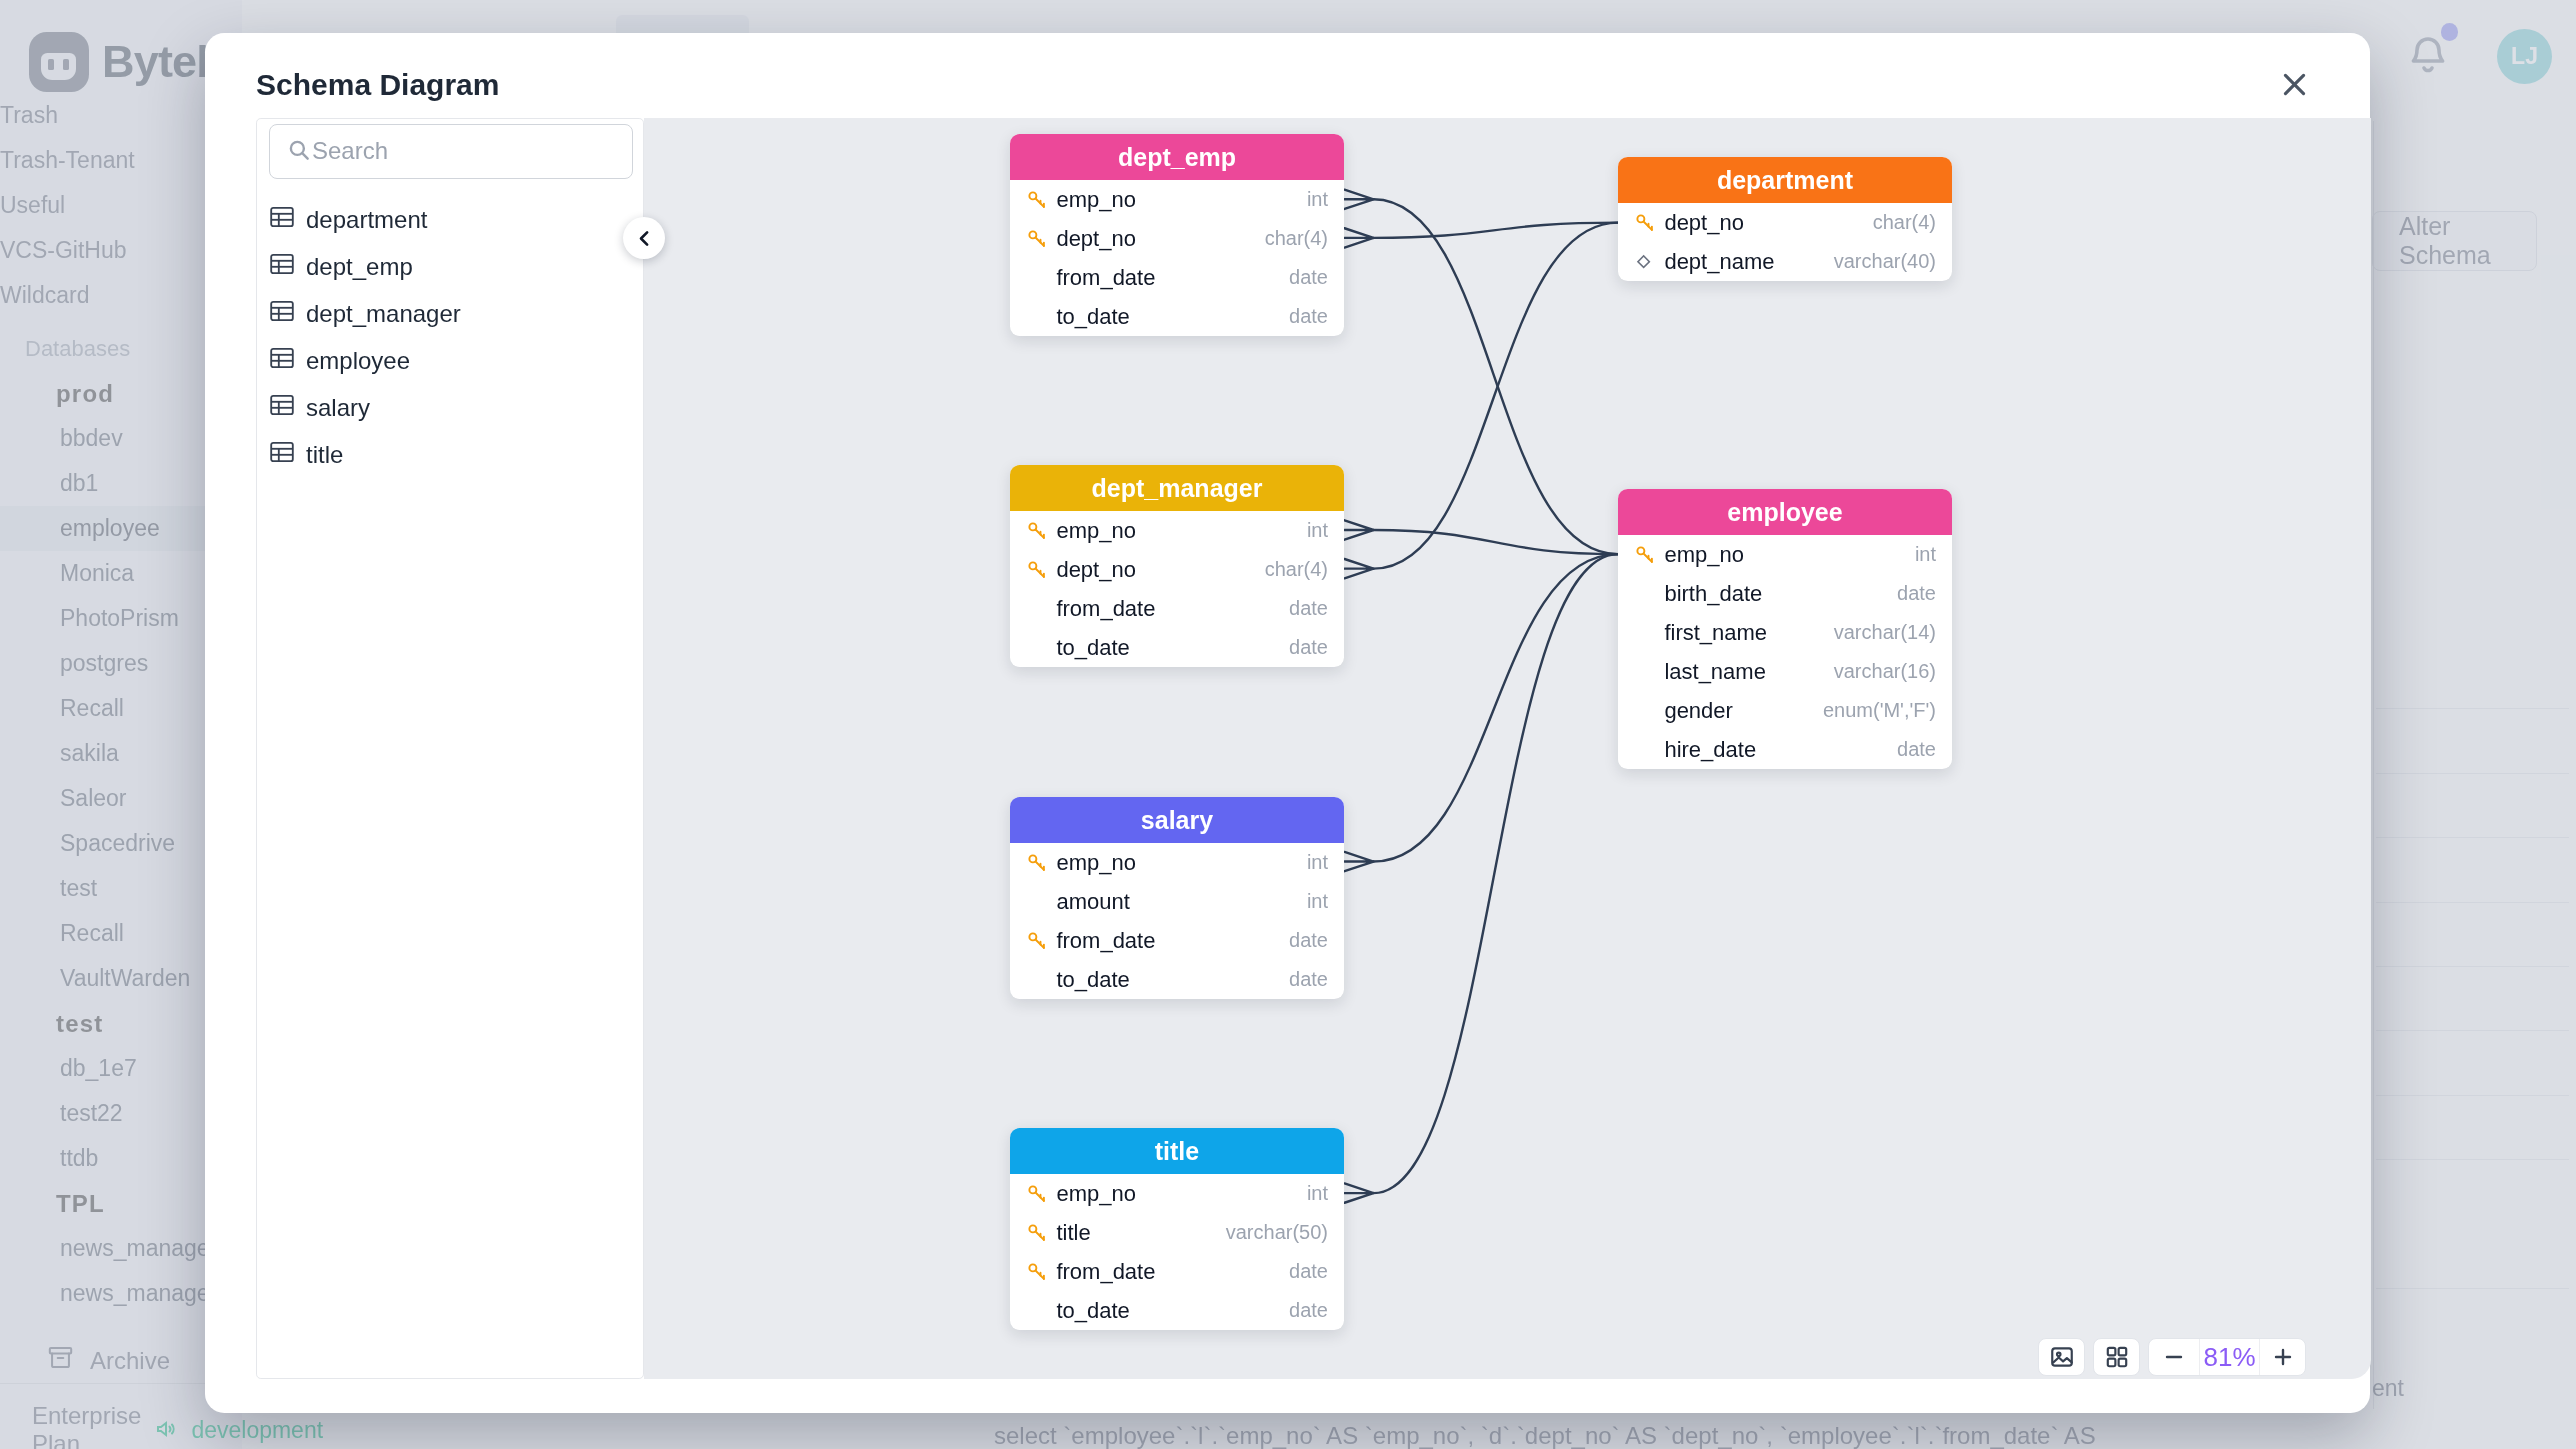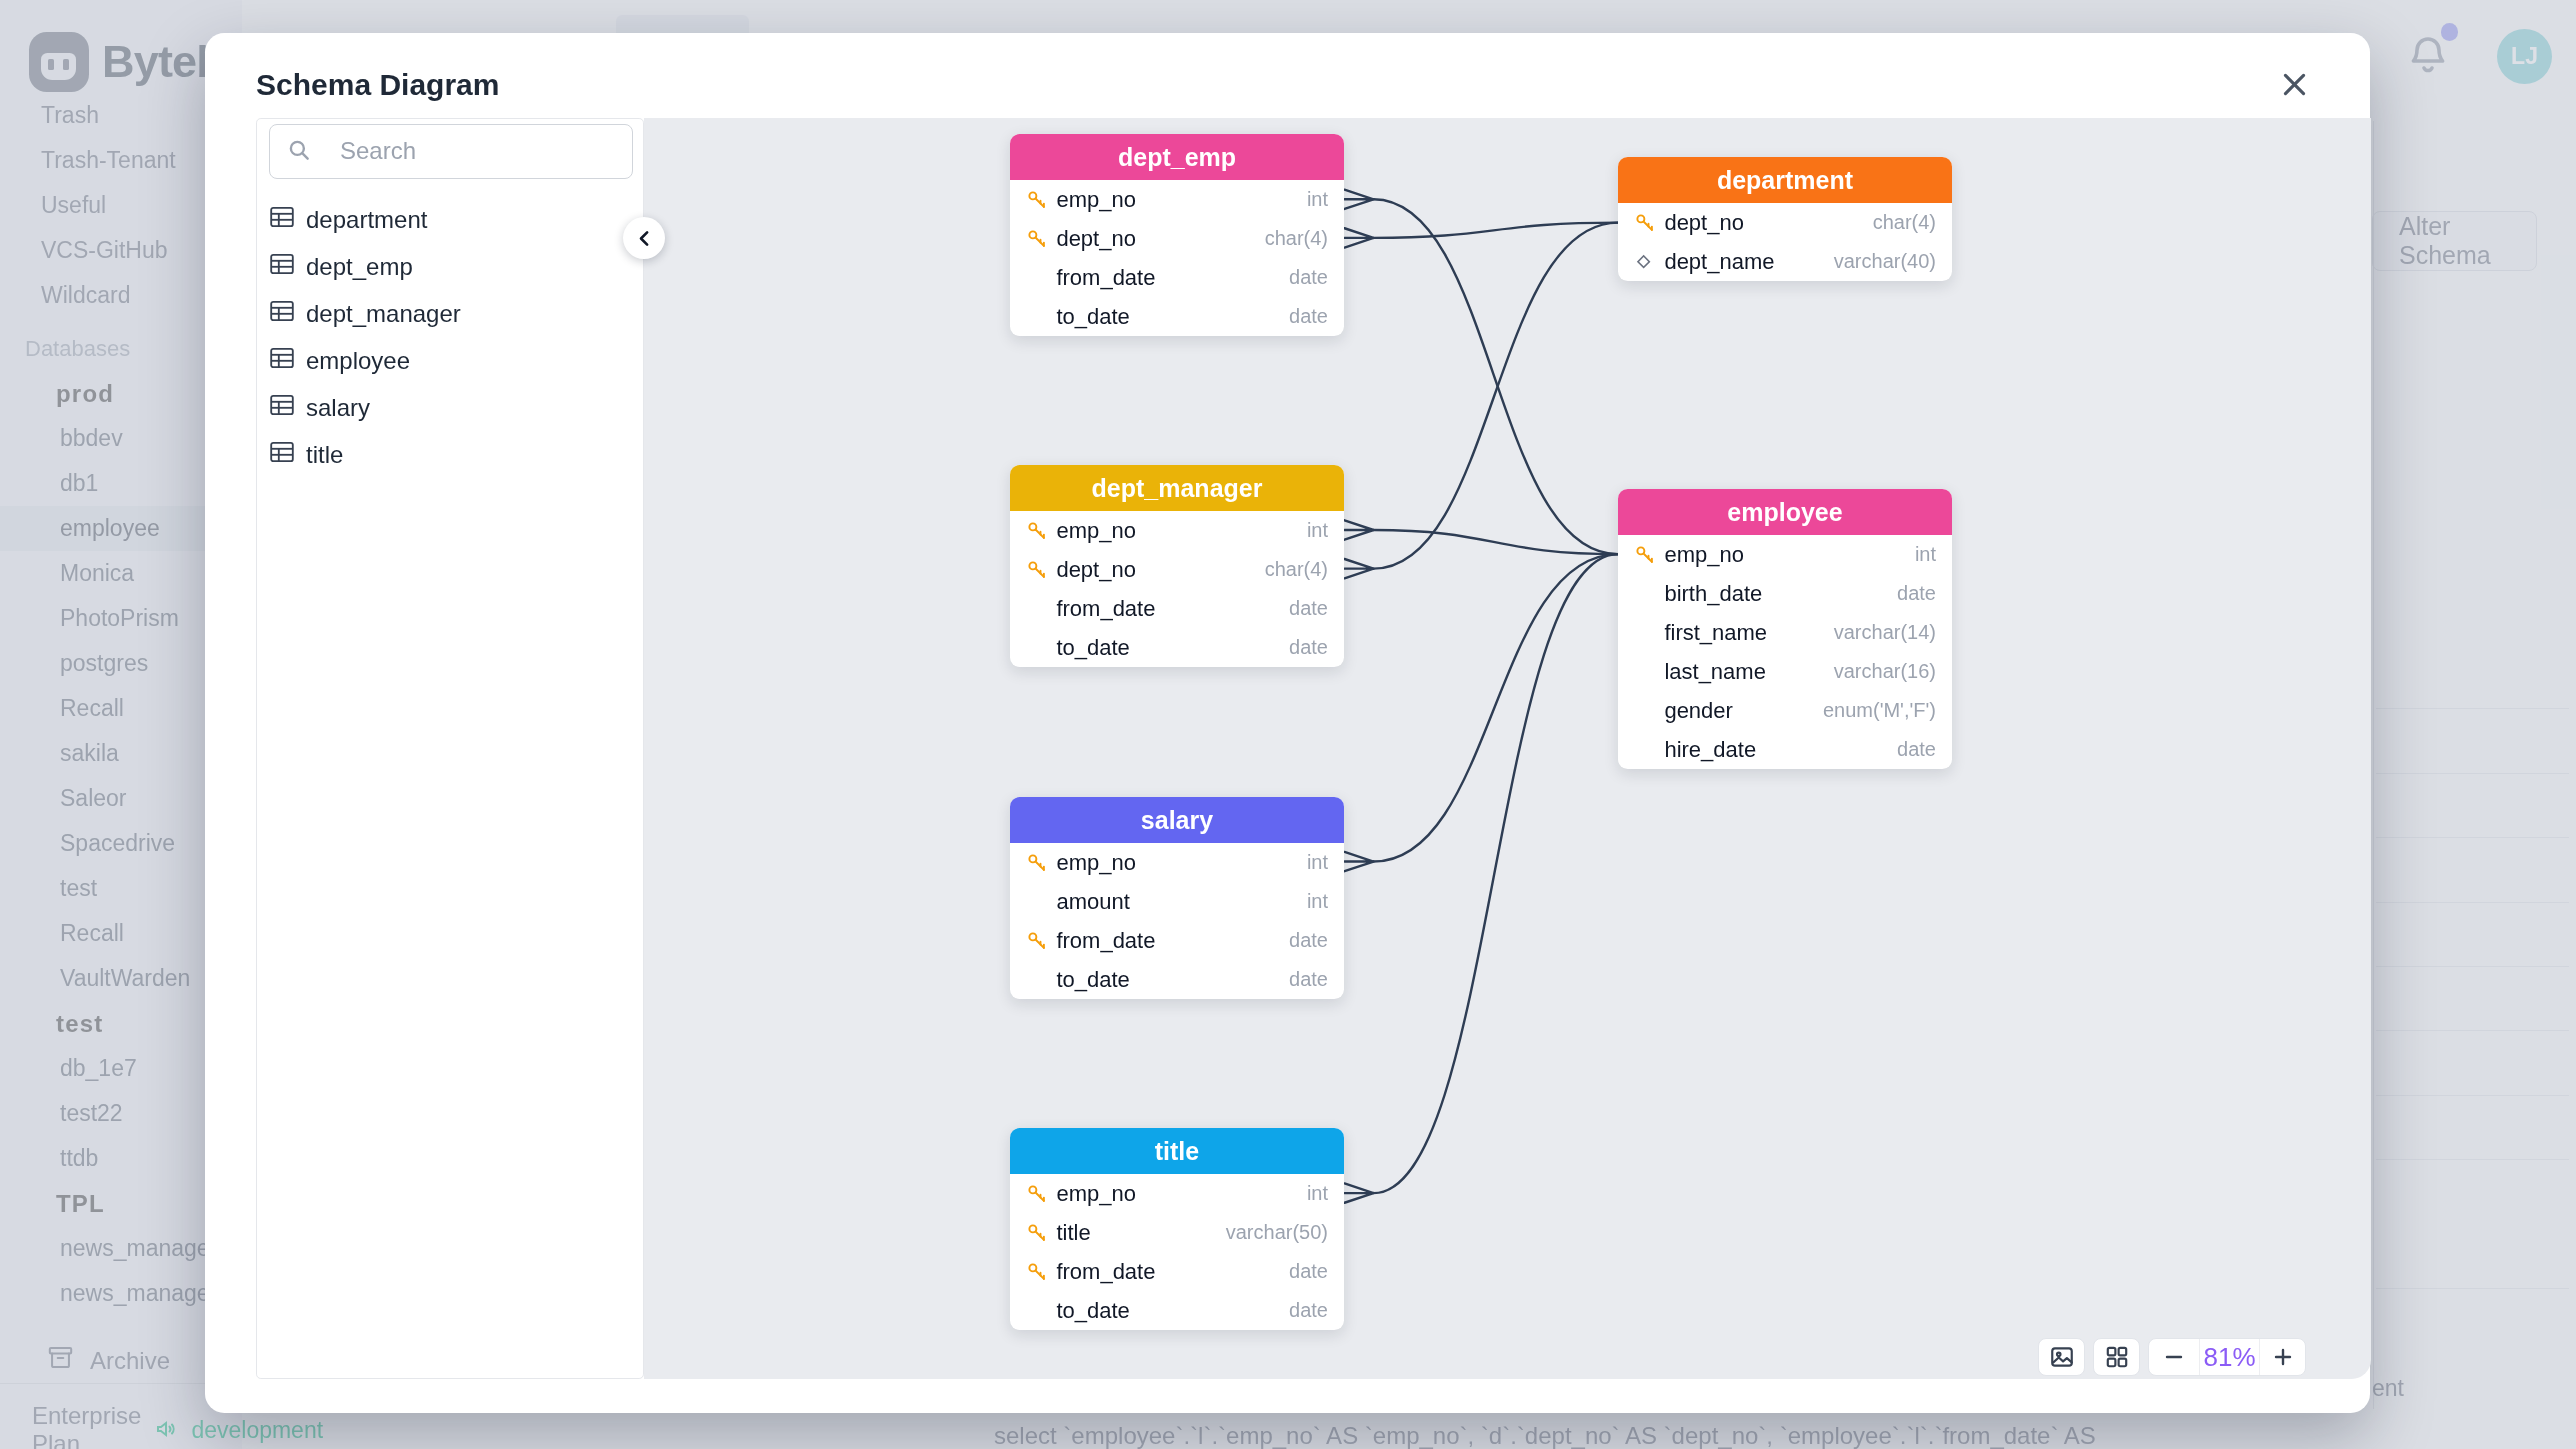--- a/index.html
+++ b/index.html
@@ -13,21 +13,21 @@
   .app { position:absolute; inset:0; }
   .sidebar { position:absolute; left:0; top:0; width:242px; height:1449px; background:#EFF1F4; }
   .logo { position:absolute; left:29px; top:32px; display:flex; align-items:center; gap:13px; }
   .logo-mark { width:60px; height:60px; border-radius:17.7px; background:#6B7280; position:relative; }
   .logo-mark .mouth { position:absolute; left:12px; top:21px; width:35px; height:27px; background:#EFF1F4; border-radius:6.4px 6.4px 11.3px 11.3px; }
   .logo-mark .mouth i { position:absolute; top:5.6px; width:5.6px; height:11.3px; background:#6B7280; border-radius:1.6px; }
   .logo-mark .mouth i.l { left:7.2px; } .logo-mark .mouth i.r { right:7.2px; }
   .logo-text { font-size:45px; font-weight:700; color:#4B5563; letter-spacing:-0.8px; }
   .sb-list { position:absolute; left:0; top:93px; width:242px; }
   .sb-row { height:45px; display:flex; align-items:center; font-size:23px; color:#6B7280; white-space:nowrap; }
-  .sb-proj { padding-left:41px; }
+  .sb-proj { }
   .sb-header { padding-left:25px; font-size:22px; color:#9CA3AF; margin-top:8px; }
   .sb-env { padding-left:56px; font-size:24px; font-weight:700; letter-spacing:1.2px; color:#404040; }
   .sb-db { padding-left:60px; color:#5F6875; }
   .sb-selected { background:#E2E5EA; color:#49515E; }
   .sb-archive { position:absolute; left:0; top:1338px; width:242px; height:45px; display:flex; align-items:center; gap:16px; padding-left:47px; font-size:24px; color:#6B7280; }
   .sb-divider { position:absolute; left:0; top:1383px; width:242px; height:0.8px; background:#D6D9DE; }
   .footer { position:absolute; left:32px; top:1402px; display:flex; align-items:center; gap:13px; }
   .plan { font-size:24px; color:#6B7280; }
   .devbadge { font-size:23px; color:#10B981; }
   .topbar-right { position:absolute; right:24px; top:29px; display:flex; align-items:center; gap:45px; }
@@ -40,21 +40,21 @@
   .bg-hline { position:absolute; left:2376px; width:193px; height:0.8px; background:#E0E3E8; }
   .bg-ent { position:absolute; left:2372px; top:1375px; font-size:23px; color:#6B7280; }
   .sql-snippet { position:absolute; left:994px; top:1422px; font-size:24px; color:#6B7280; white-space:nowrap;text-align:right; }
   
   .overlay { position:absolute; inset:0; background:rgba(198,203,213,0.6); }
   
   .modal { position:absolute; left:205px; top:33px; width:2165px; height:1380px; background:#FFFFFF; border-radius:19.3px; box-shadow:0 24px 64px rgba(15,23,42,0.28); }
   .modal-title { position:absolute; left:51px; top:35px; font-size:30px; font-weight:600; color:#1F2937; }
   .modal-close { position:absolute; right:58px; top:34px; width:35px; height:35px; display:flex; align-items:center; justify-content:center; cursor:pointer; }
   .panel { position:absolute; left:51px; top:85px; width:388px; height:1261px; border:0.8px solid #E5E7EB; border-radius:4.8px; background:#fff; }
-  .search-box { position:absolute; left:12px; top:4.8px; width:364px; height:55px; border:0.8px solid #D1D5DB; border-radius:8px; display:flex; align-items:center; gap:28px; padding-left:16px; background:#fff; }
+  .search-box { position:absolute; left:12px; top:4.8px; width:364px; height:55px; border:0.8px solid #D1D5DB; border-radius:8px; display:flex; align-items:center; gap:0; padding-left:16px; background:#fff; }
   .search-box input { border:none; outline:none; font-size:24px; color:#1F2937; width:290px; font-family:"Liberation Sans",sans-serif; background:transparent; }
   .search-box input::placeholder { color:#9CA3AF; }
   .tbl-list { position:absolute; left:0; top:77px; width:386px; }
   .tbl-item { height:47px; display:flex; align-items:center; gap:12px; padding-left:13px; font-size:24px; color:#1F2937; cursor:pointer; }
   .collapse-btn { position:absolute; left:418px; top:184px; width:42px; height:42px; border-radius:50%; background:#fff; box-shadow:0 2.4px 9.7px rgba(15,23,42,0.22); display:flex; align-items:center; justify-content:center; cursor:pointer; z-index:5; }
   .canvas { position:absolute; left:439px; top:85px; width:1727px; height:1261px; background:#E9EBEF; border-radius:0 0 19.3px 0; overflow:hidden; }
   .relations-svg { position:absolute; inset:0; }
   .tcard { position:absolute; width:334px; background:#fff; border-radius:9.7px; box-shadow:0 4.8px 14.5px rgba(15,23,42,0.12); }
   .tcard-header { height:46px; border-radius:9.7px 9.7px 0 0; color:#fff; font-size:25px; font-weight:700; display:flex; align-items:center; justify-content:center; }
   .tcard-row { height:39px; display:flex; align-items:center; padding:4px 16px; }

